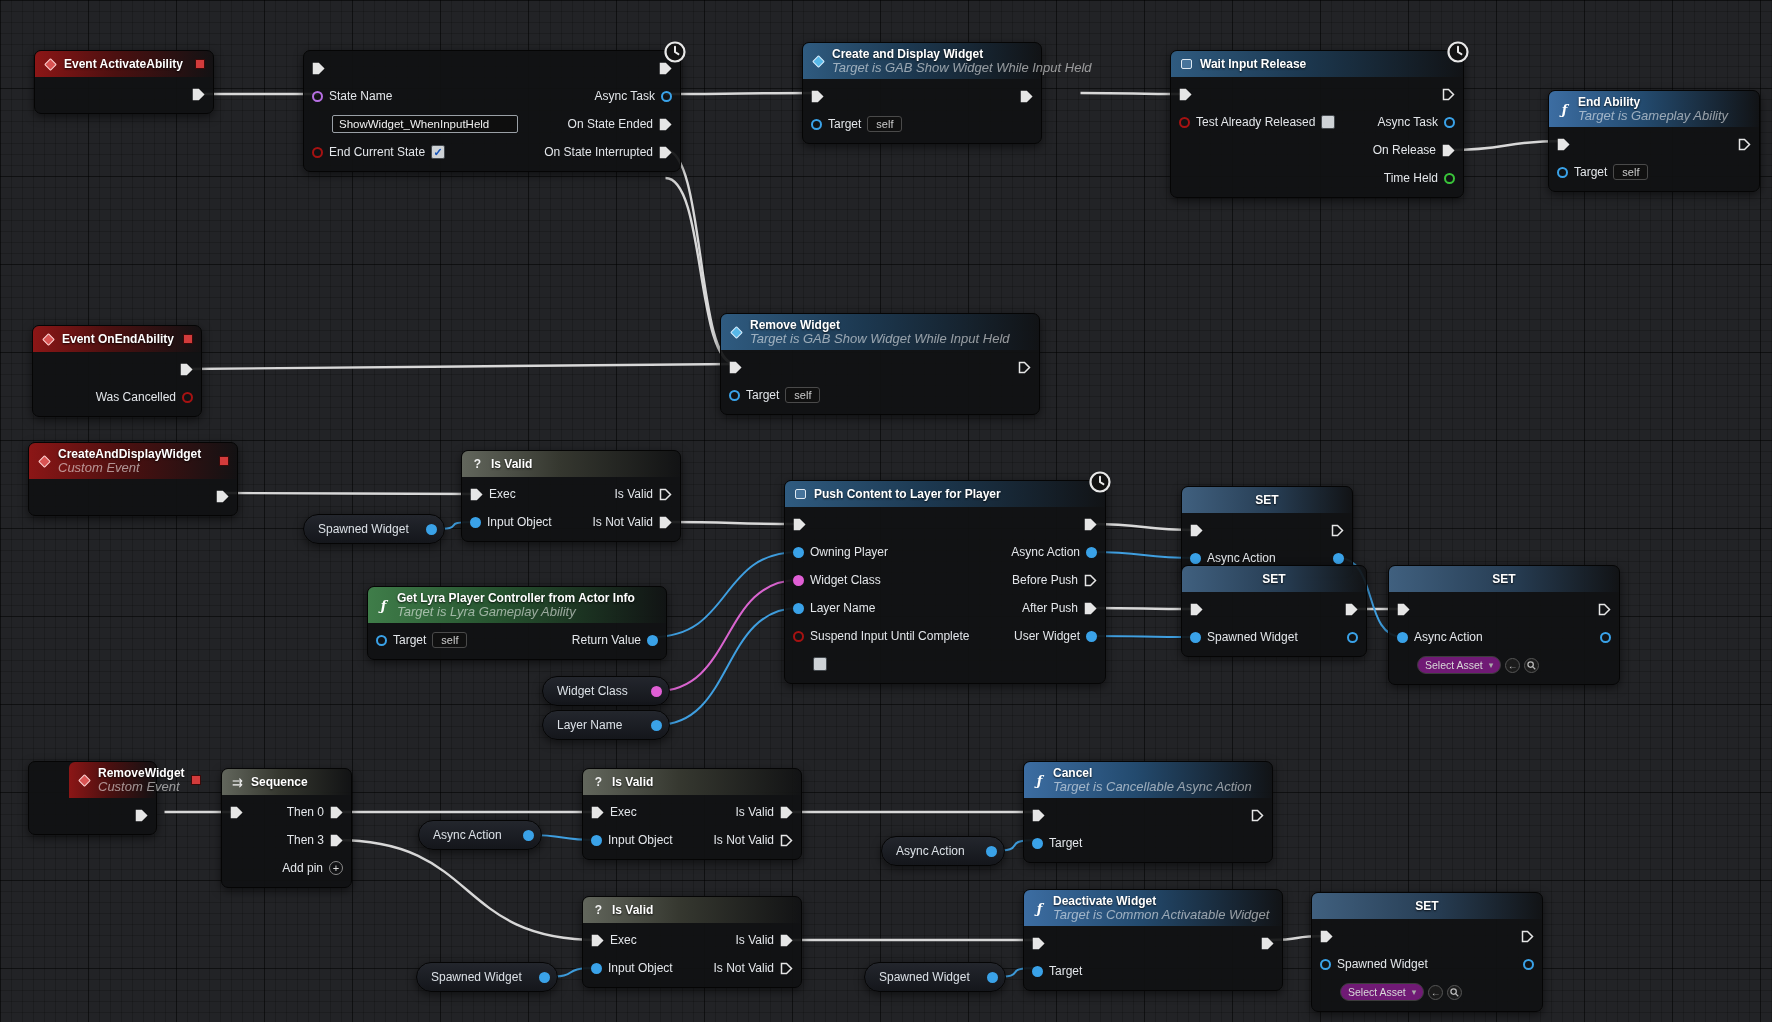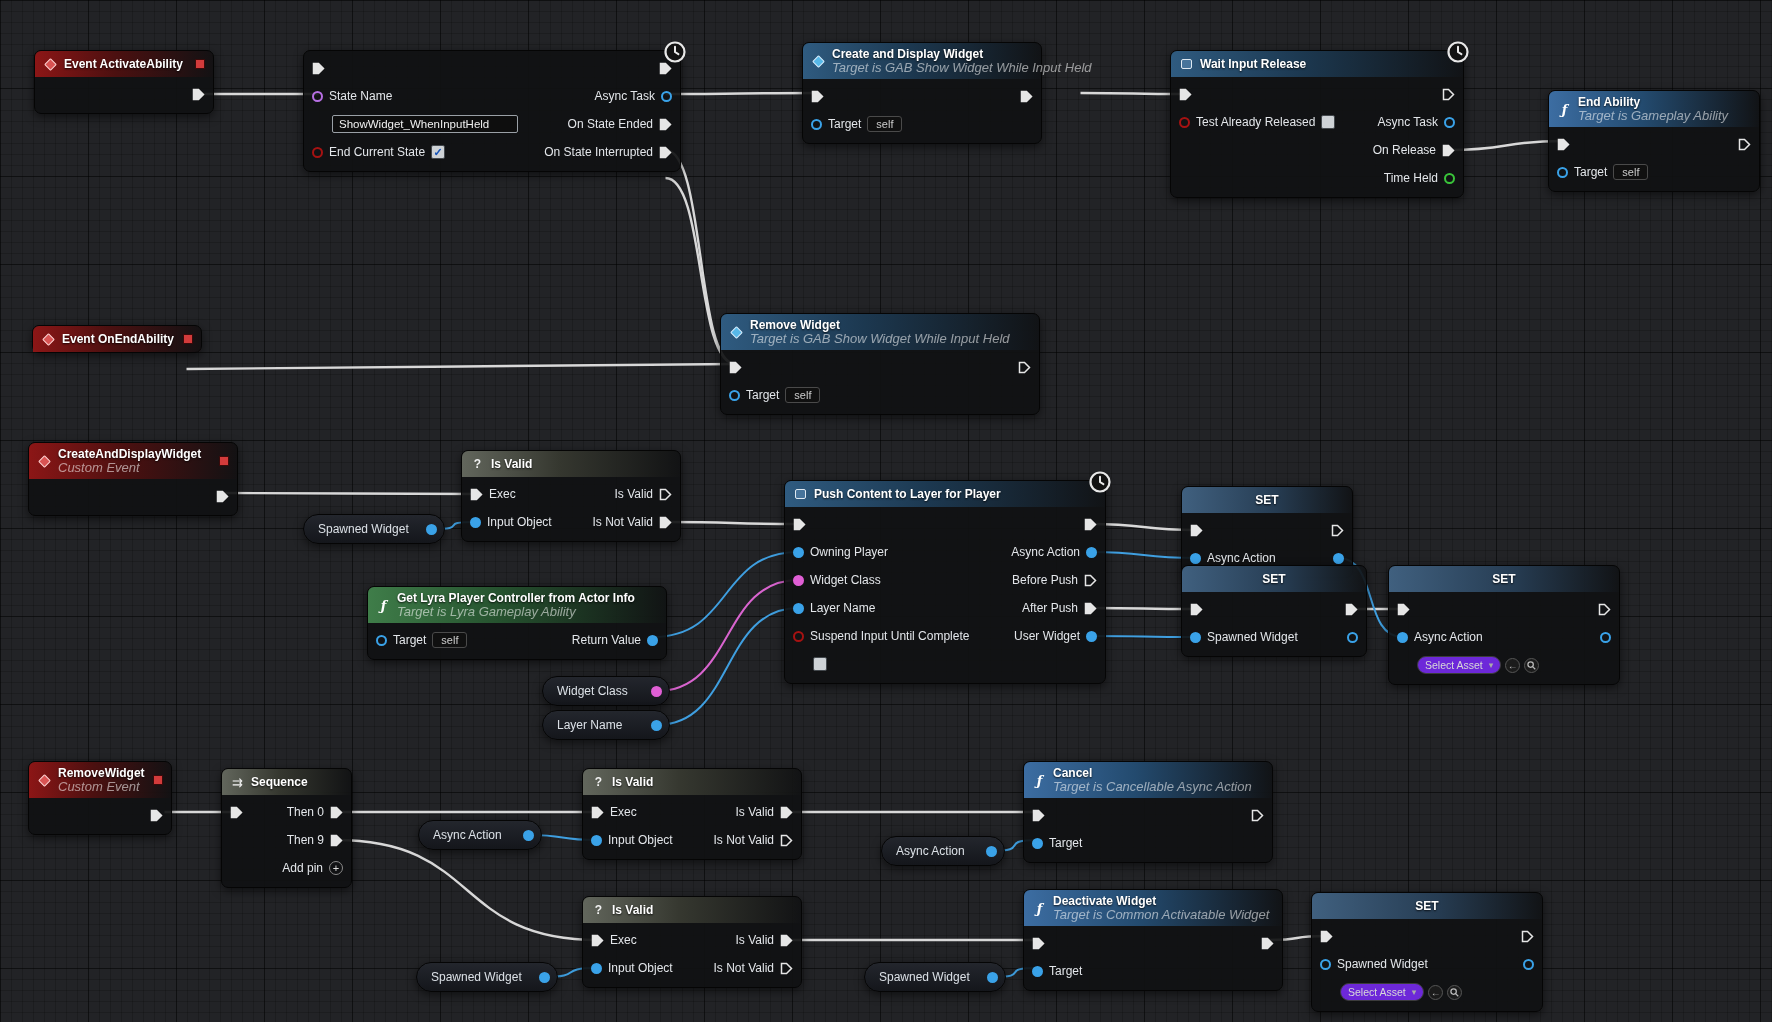--- a/index.html
+++ b/index.html
@@ -41,21 +41,21 @@
   .prow.indent{margin-left:20px}
   .plabel{white-space:nowrap;color:#e3e6ea}
   .pin{display:inline-flex;flex:none;align-items:center;justify-content:center}
   .pin svg{display:block}
   .pin.round{width:11px;height:11px;border-radius:50%;border:2px solid}
   .chk{width:14px;height:14px;background:#ced2d6;border:1px solid #43484d;border-radius:2px;
        font-size:11px;line-height:12px;text-align:center;color:#1553b9;font-weight:bold;flex:none}
   .tfield{background:#0e0e0e;border:1px solid #9aa0a6;border-radius:2px;padding:2px 6px;font-size:11.5px;color:#f0f0f0;width:186px;white-space:nowrap;overflow:hidden}
   .tag{background:#101010;border:1px solid #4a4a4a;border-radius:3px;padding:1px 8px;font-size:11px;color:#cccccc}
   .asset{display:inline-flex;align-items:center;gap:4px}
-  .aselect{background:#6d28d9;border:1px solid #3c3c3c;border-radius:9px;padding:2px 7px;font-size:10.5px;color:#d8d8d8;display:inline-flex;gap:6px;align-items:center;white-space:nowrap}
+  .aselect{background:#701a75;border:1px solid #3c3c3c;border-radius:9px;padding:2px 7px;font-size:10.5px;color:#d8d8d8;display:inline-flex;gap:6px;align-items:center;white-space:nowrap}
   .caret{font-size:9px;color:#aaa}
   .icnbtn{width:15px;height:15px;border:1px solid #555;border-radius:50%;display:inline-flex;align-items:center;justify-content:center;
           font-size:10px;color:#bbb;background:#1b1b1b;flex:none}
   .addbtn{width:14px;height:14px;border:1px solid #8a8a8a;border-radius:50%;display:inline-flex;align-items:center;justify-content:center;font-size:11px;color:#ddd;flex:none}
   .v-var{border-radius:15px;display:flex;align-items:center;padding:0 7px 0 14px;height:30px;gap:8px;
          background:linear-gradient(180deg,#23262d 0%,#14161b 100%)}
   .v-var .vlabel{flex:1;white-space:nowrap;color:#dbe0e6}
 </style>
 </head>
 <body>
@@ -303,20 +303,36 @@
     <div class="node v-event" style="left: 32px; top: 325px; width: 170px;">
       <div class="nhead">
         <span class="nicon">
           <i class="dshape"></i>
         </span>
         <div class="ntitles">
           <div class="ntitle">Event OnEndAbility</div>
         </div>
         <span class="redbadge"></span>
       </div>
+      <div class="nbody">
+        <div class="ncol left"></div>
+        <div class="ncol right">
+          <div class="prow right">
+            <span class="pin exec on">
+              <svg width="13" height="13" viewBox="0 0 13 13">
+                <path d="M1.5 1.5 L6.5 1.5 L11.5 6.5 L6.5 11.5 L1.5 11.5 Z" fill="#e6e6e6" stroke="#e6e6e6" stroke-width="1.5"></path>
+              </svg>
+            </span>
+          </div>
+          <div class="prow right">
+            <span class="plabel">Was Cancelled</span>
+            <span class="pin bool off round" style="border-color: rgb(166, 18, 18);"></span>
+          </div>
+        </div>
+      </div>
     </div>
     <div class="node v-latent" style="left: 720px; top: 313px; width: 320px;">
       <div class="nhead">
         <span class="nicon">
           <i class="dshape"></i>
         </span>
         <div class="ntitles">
           <div class="ntitle">Remove Widget</div>
           <div class="nsub">Target is GAB Show Widget While Input Held</div>
         </div>
@@ -640,21 +656,21 @@
       </div>
     </div>
     <div class="node v-var" style="left: 542px; top: 676px; width: 128px;">
       <span class="vlabel">Widget Class</span>
       <span class="pin class on round" style="border-color: rgb(224, 95, 213); background: rgb(224, 95, 213);"></span>
     </div>
     <div class="node v-var" style="left: 542px; top: 710px; width: 128px;">
       <span class="vlabel">Layer Name</span>
       <span class="pin object on round" style="border-color: rgb(58, 162, 232); background: rgb(58, 162, 232);"></span>
     </div>
-    <div class="node v-event" style="left: 28px; top: 761px; width: 144px;">
+    <div class="node v-event" style="left: 28px; top: 761px; width: 129px; padding-left: 40px;">
       <div class="nhead">
         <span class="nicon">
           <i class="dshape"></i>
         </span>
         <div class="ntitles">
           <div class="ntitle">RemoveWidget</div>
           <div class="nsub">Custom Event</div>
         </div>
         <span class="redbadge"></span>
       </div>
@@ -693,21 +709,21 @@
         <div class="ncol right">
           <div class="prow right">
             <span class="plabel">Then 0</span>
             <span class="pin exec on">
               <svg width="13" height="13" viewBox="0 0 13 13">
                 <path d="M1.5 1.5 L6.5 1.5 L11.5 6.5 L6.5 11.5 L1.5 11.5 Z" fill="#e6e6e6" stroke="#e6e6e6" stroke-width="1.5"></path>
               </svg>
             </span>
           </div>
           <div class="prow right">
-            <span class="plabel">Then 9</span>
+            <span class="plabel">Then 3</span>
             <span class="pin exec on">
               <svg width="13" height="13" viewBox="0 0 13 13">
                 <path d="M1.5 1.5 L6.5 1.5 L11.5 6.5 L6.5 11.5 L1.5 11.5 Z" fill="#e6e6e6" stroke="#e6e6e6" stroke-width="1.5"></path>
               </svg>
             </span>
           </div>
           <div class="prow right">
             <span class="plabel">Add pin</span>
             <span class="addbtn">+</span>
           </div>

